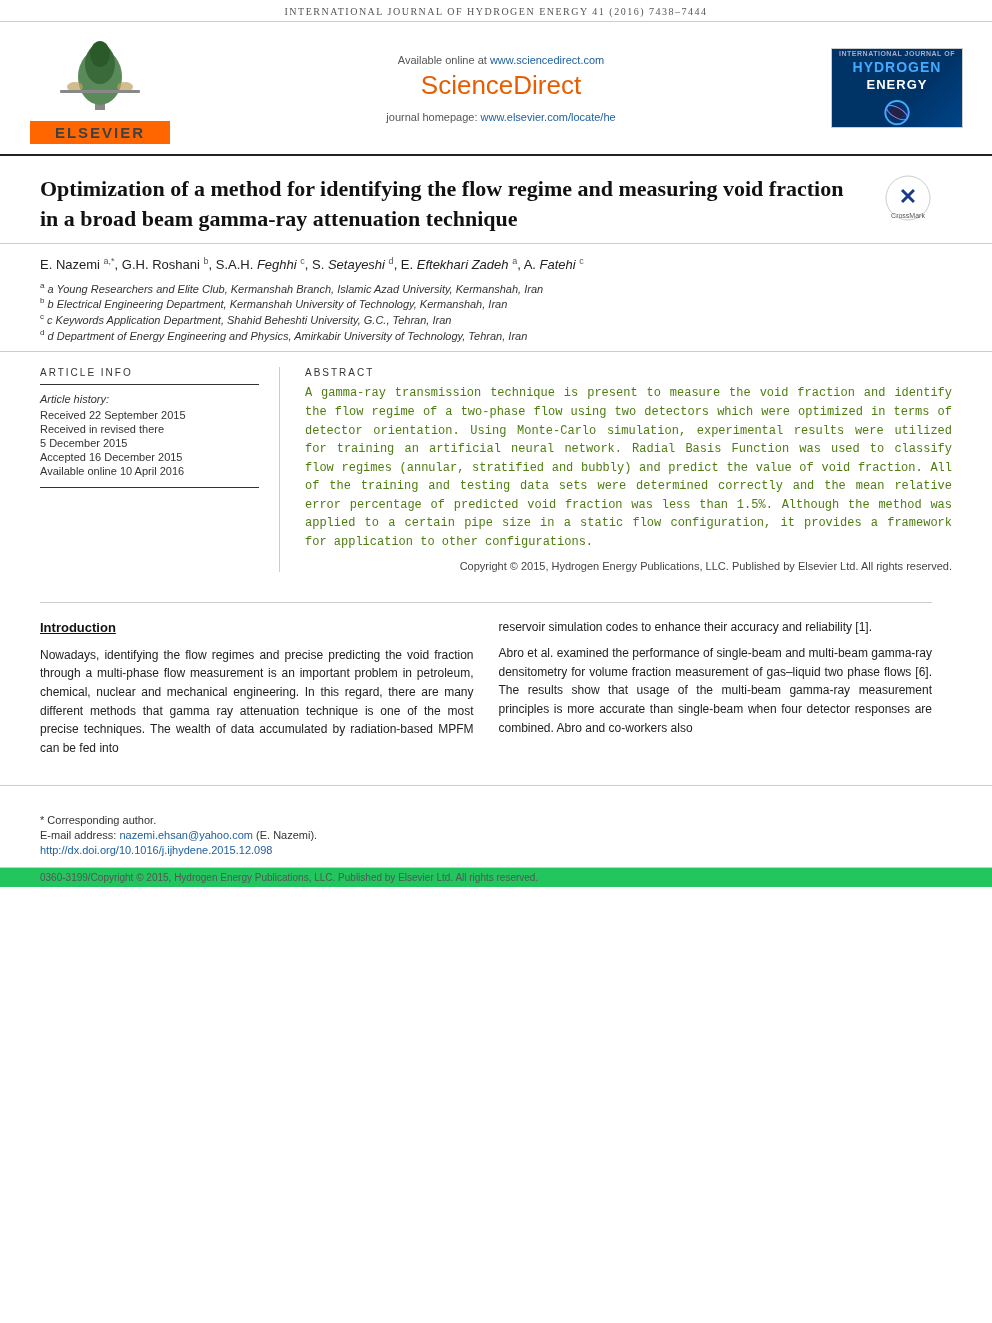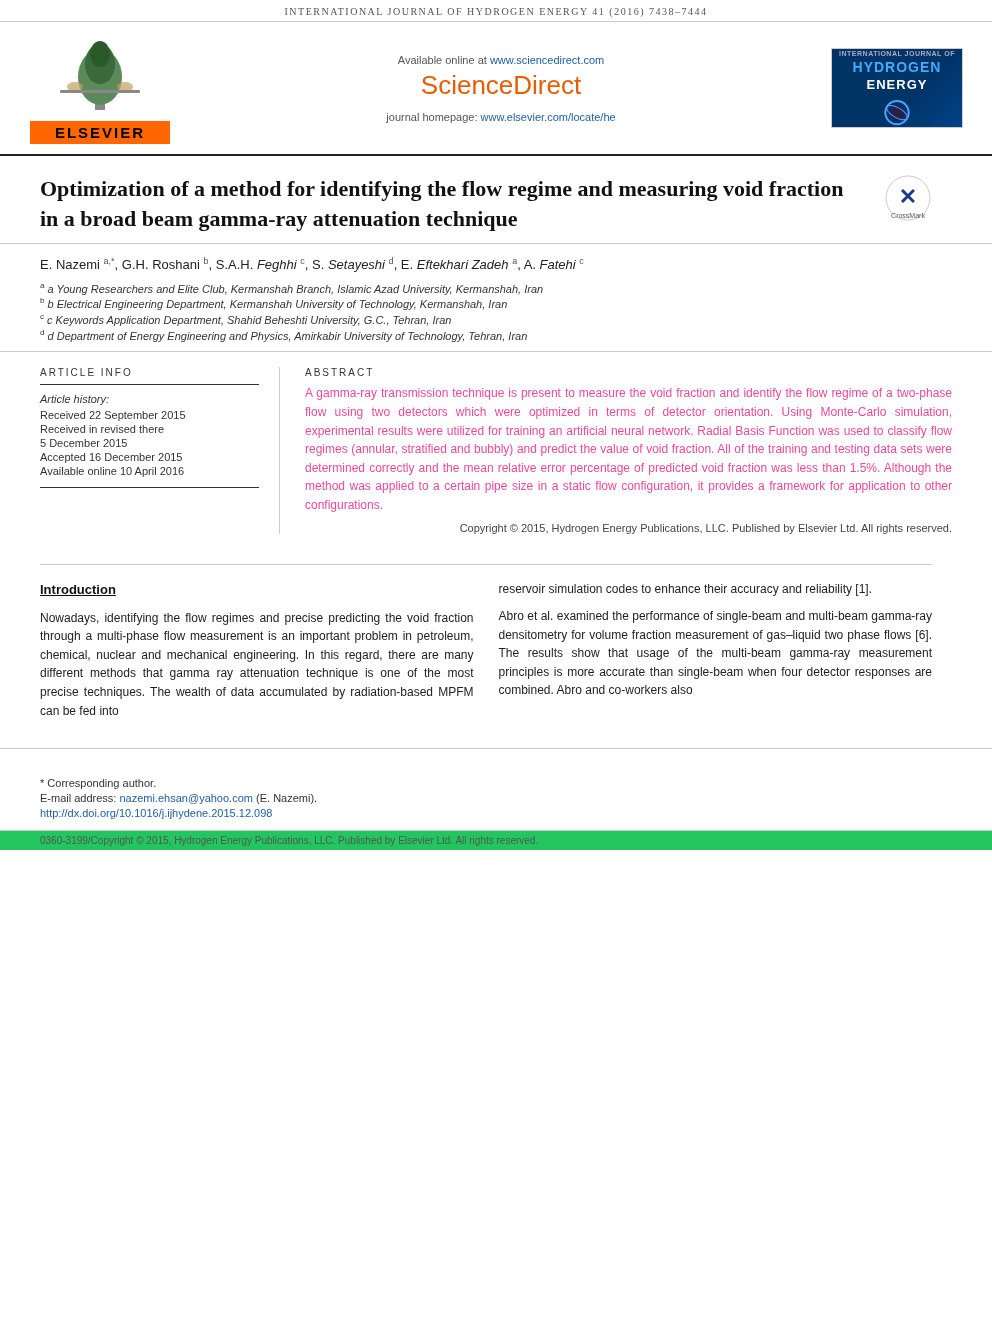--- a/index.html
+++ b/index.html
@@ -34,21 +34,21 @@
       width: 160px;
       flex-shrink: 0;
       display: flex;
       flex-direction: column;
       align-items: center;
       justify-content: center;
     }
 
     .elsevier-wordmark {
       background: #ff6600;
-      color: #000000;
+      color: #404040;
       font-size: 15px;
       font-weight: bold;
       letter-spacing: 2px;
       padding: 3px 25px;
       margin-top: 4px;
       font-family: Arial, sans-serif;
     }
 
     .header-middle {
       flex: 1;
@@ -252,22 +252,22 @@
     .keyword-item {
       font-size: 11px;
       color: #333;
       font-family: Arial, sans-serif;
       margin-bottom: 2px;
     }
 
     .abstract-text {
       font-size: 12px;
       line-height: 1.55;
-      color: #ec4899;
-      font-family: Liberation Sans, sans-serif;
+      color: #4d7c0f;
+      font-family: Liberation Mono, monospace;
       text-align: justify;
     }
 
     .copyright-text {
       font-size: 11px;
       color: #444;
       font-family: Arial, sans-serif;
       margin-top: 8px;
       text-align: right;
     }

